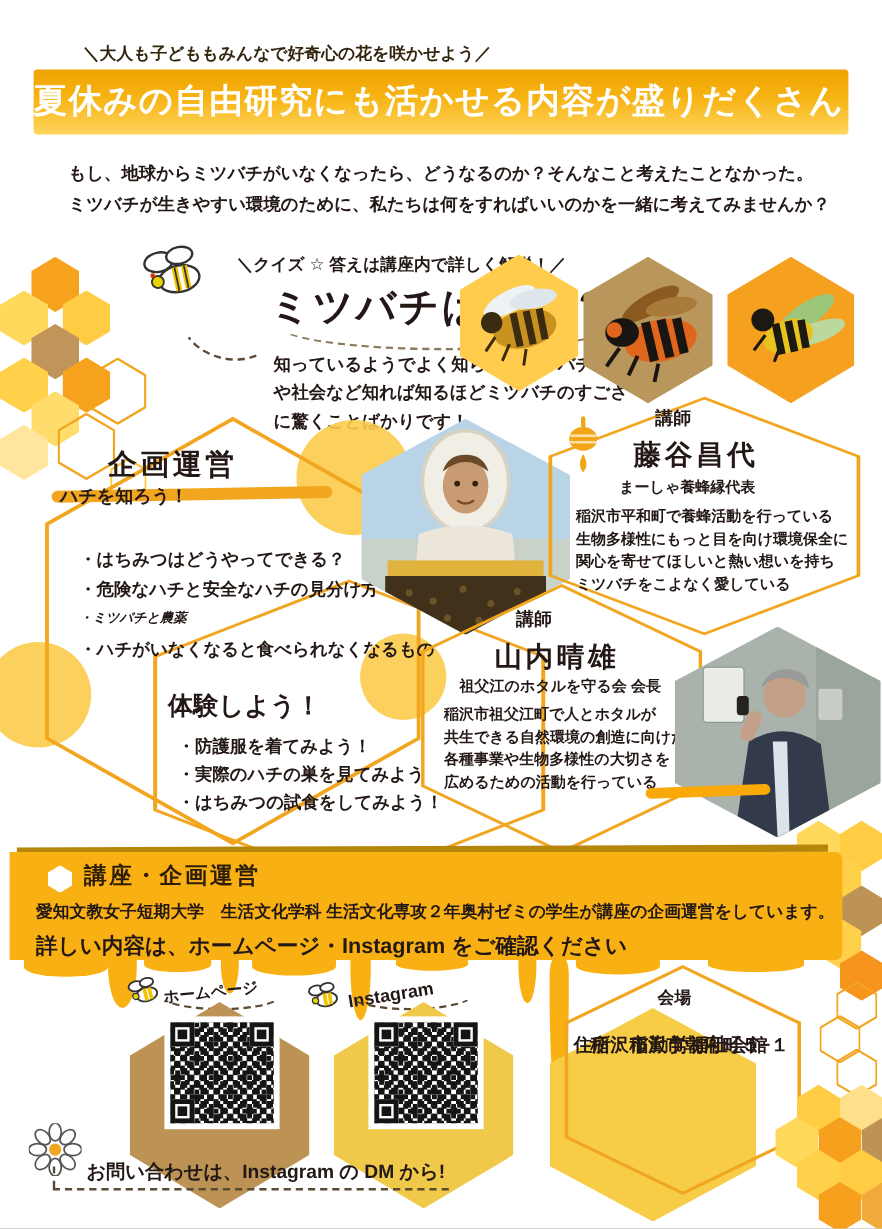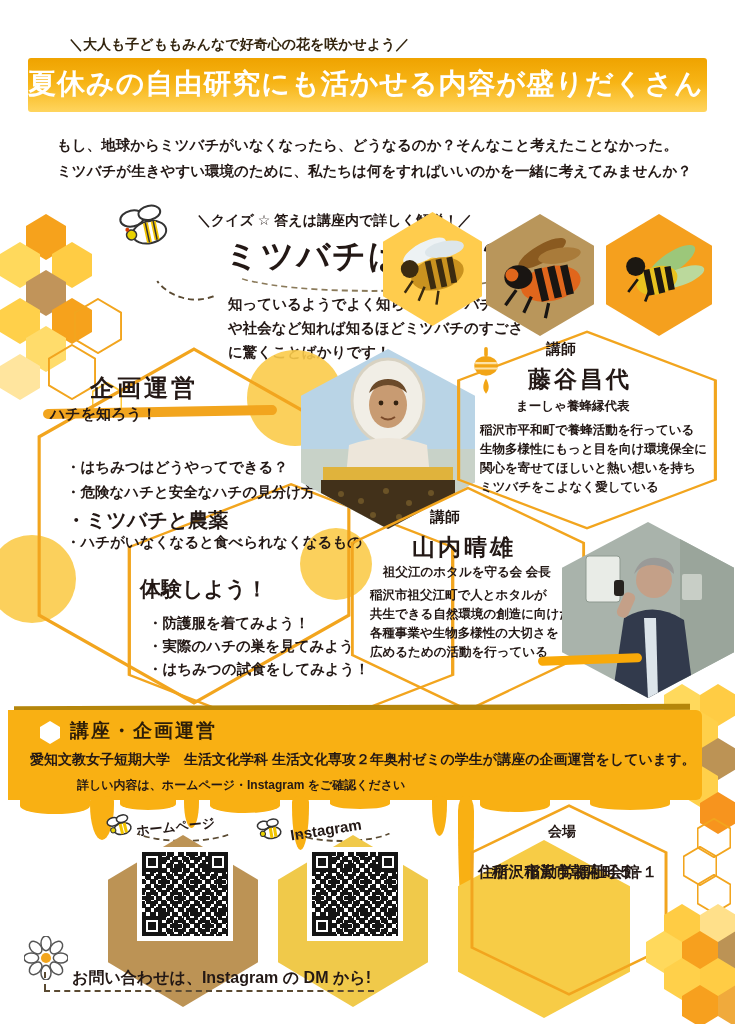--- a/index.html
+++ b/index.html
@@ -123,21 +123,21 @@
   <svg class="hexline" style="left:126px;top:482px;" width="330" height="258" viewBox="0 0 100 115" preserveAspectRatio="none">
       <polygon points="50,1 99,29 99,86 50,114 1,86 1,29" fill="none" stroke="#F2A51E" stroke-width="1"></polygon>
     </svg>
 
   <div class="t" style="left:90px;top:376px;font-size:24px;letter-spacing:3px;">企画運営</div>
   <div class="brush" style="left:43px;top:407px;width:234px;height:10px;transform:rotate(-1deg);"></div>
 
   <div class="t" style="left:50px;top:406px;font-size:15px;">ハチを知ろう！</div>
   <div class="t" style="left:66px;top:485px;font-size:14.5px;">・危険なハチと安全なハチの見分け方</div>
   <div class="t" style="left:66px;top:460px;font-size:14.5px;">・はちみつはどうやってできる？</div>
-  <div class="t" style="left:66px;top:510px;font-size:20px;">・ミツバチと農薬</div>
+  <div class="t" style="left:66px;top:510px;font-size:11px;font-style:italic;">・ミツバチと農薬</div>
   <div class="t" style="left:66px;top:535px;font-size:14.5px;">・ハチがいなくなると食べられなくなるもの</div>
 
   <div class="t" style="left:140px;top:578px;font-size:21px;">体験しよう！</div>
   <div class="t" style="left:148px;top:616px;font-size:14.5px;">・防護服を着てみよう！</div>
   <div class="t" style="left:148px;top:639px;font-size:14.5px;">・実際のハチの巣を見てみよう</div>
   <div class="t" style="left:148px;top:662px;font-size:14.5px;">・はちみつの試食をしてみよう！</div>
 
   <div class="photo" style="left:301px;top:349px;width:174px;height:180px;">
     <svg width="174" height="180" viewBox="0 0 174 180" preserveAspectRatio="none">
       <rect width="174" height="180" fill="#B9D4E6"></rect>
@@ -226,21 +226,21 @@
   <div class="bump" style="left:480px;top:798px;width:70px;height:14px;"></div>
   <div class="bump" style="left:590px;top:798px;width:80px;height:12px;"></div>
   <div class="drip" style="left:90px;top:796px;width:24px;height:44px;"></div>
   <div class="drip" style="left:184px;top:796px;width:15px;height:32px;"></div>
   <div class="drip" style="left:292px;top:796px;width:17px;height:54px;"></div>
   <div class="drip" style="left:432px;top:796px;width:15px;height:40px;"></div>
   <div class="drip" style="left:458px;top:796px;width:16px;height:138px;"></div>
   <div class="hex" style="left:40px;top:721px;width:20px;height:23px;background:#fff;"></div>
   <div class="t" style="left:70px;top:721px;font-size:19px;color:#2E1E08;letter-spacing:2px;">講座・企画運営</div>
   <div class="t" style="left:30px;top:752px;font-size:14px;">愛知文教女子短期大学　生活文化学科 生活文化専攻２年奥村ゼミの学生が講座の企画運営をしています。</div>
-  <div class="t" style="left:30px;top:779px;font-size:12px;margin-left:47px;">詳しい内容は、ホームページ・Instagram をご確認ください</div>
+  <div class="t" style="left:30px;top:779px;font-size:18px;">詳しい内容は、ホームページ・Instagram をご確認ください</div>
 
   <svg class="abs" style="left:103px;top:812px;transform:rotate(-14deg);" width="34" height="27" viewBox="0 0 66 52">
     <ellipse cx="22" cy="16" rx="12" ry="8" fill="#fff" stroke="#333" stroke-width="3"></ellipse>
     <ellipse cx="40" cy="14" rx="11" ry="7" fill="#fff" stroke="#333" stroke-width="3"></ellipse>
     <ellipse cx="36" cy="33" rx="17" ry="11" fill="#fff" stroke="#333" stroke-width="3"></ellipse>
     <path d="M34 23 v20 M42 23 v19" stroke="#F2C400" stroke-width="6"></path>
     <circle cx="18" cy="32" r="5" fill="#E8D200" stroke="#333" stroke-width="2"></circle>
   </svg>
   <div class="t" style="left:136px;top:820px;font-size:13px;transform:rotate(-6deg);">ホームページ</div>
   <div class="dash-arc" style="left:130px;top:812px;width:104px;height:26px;"></div>

